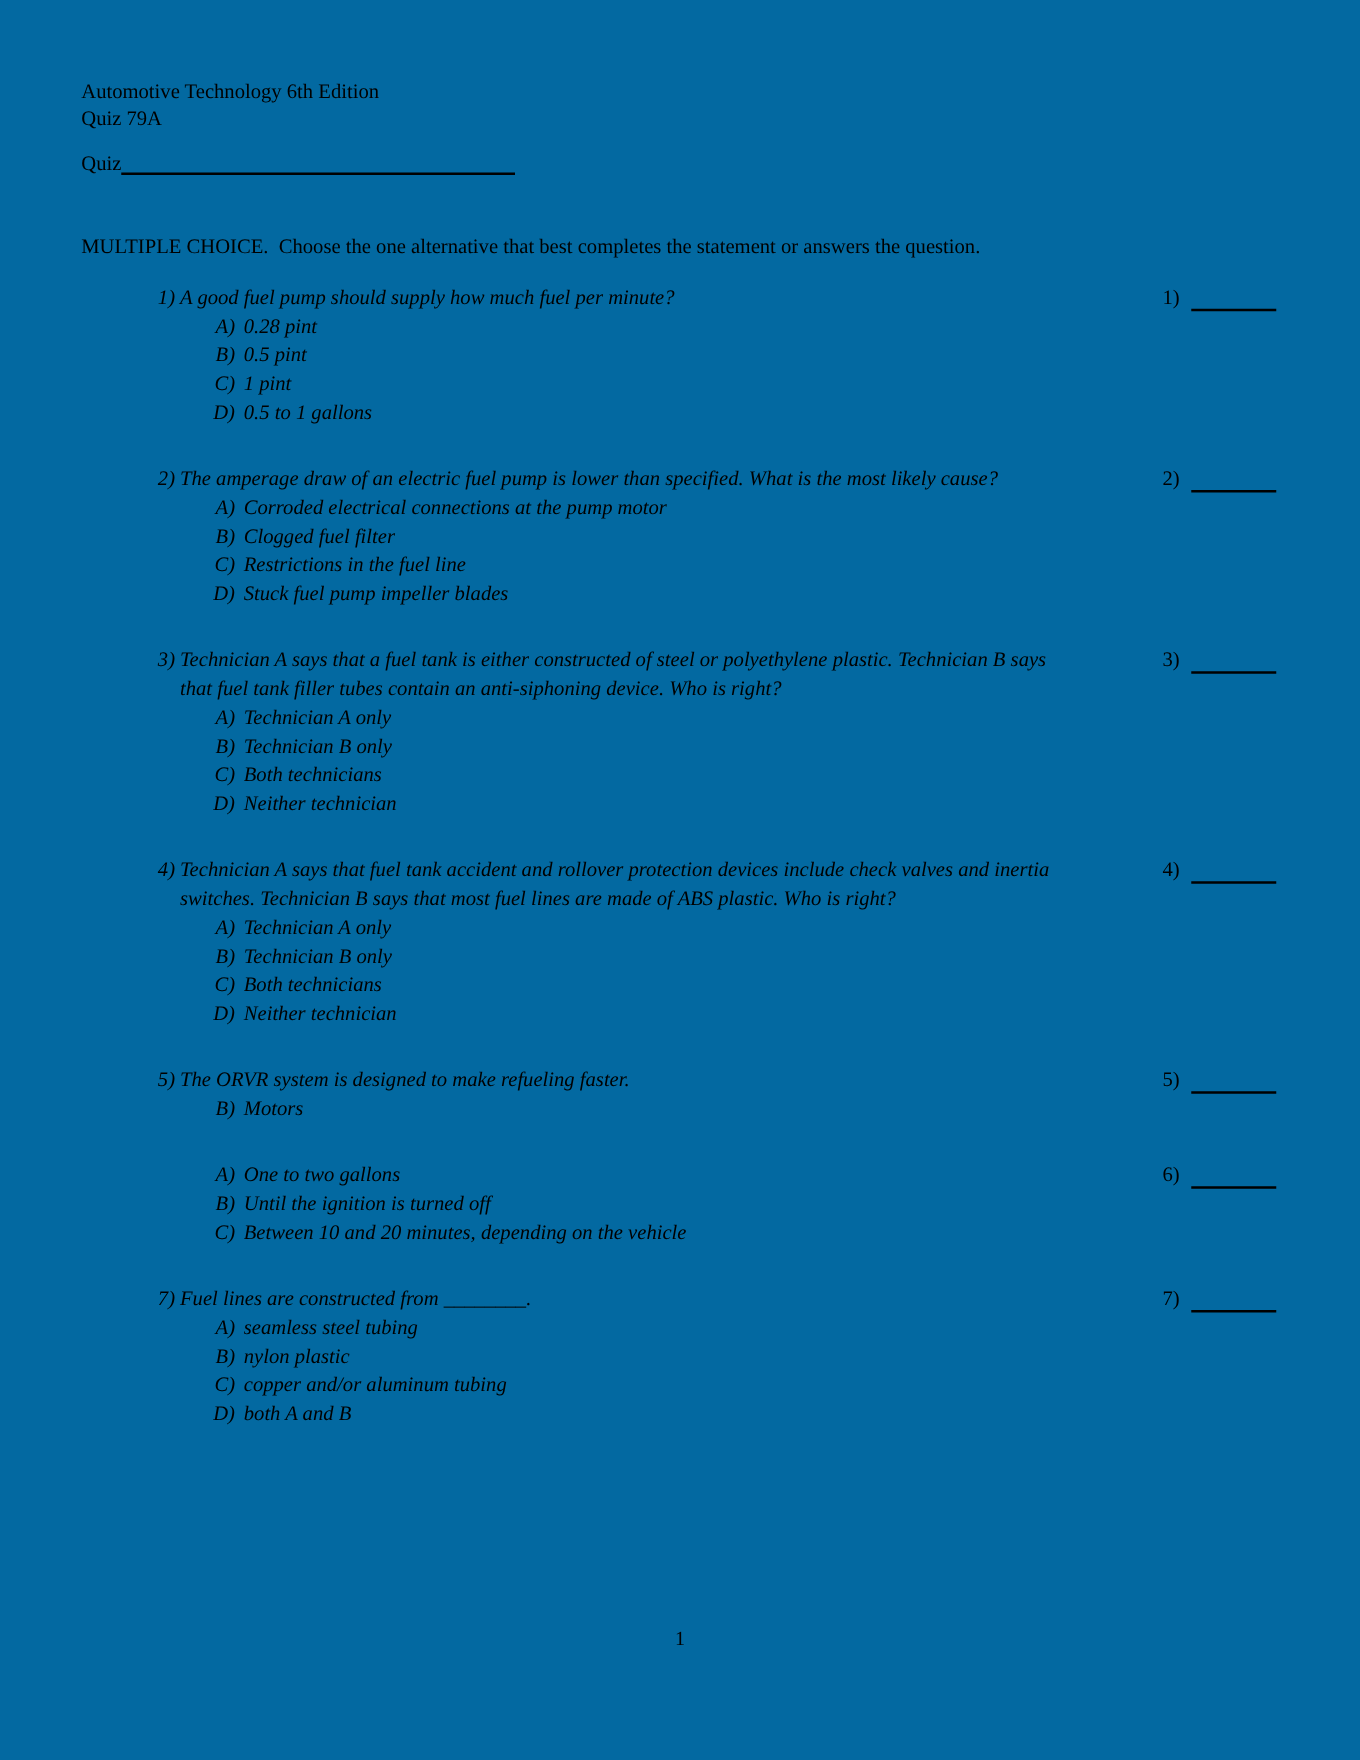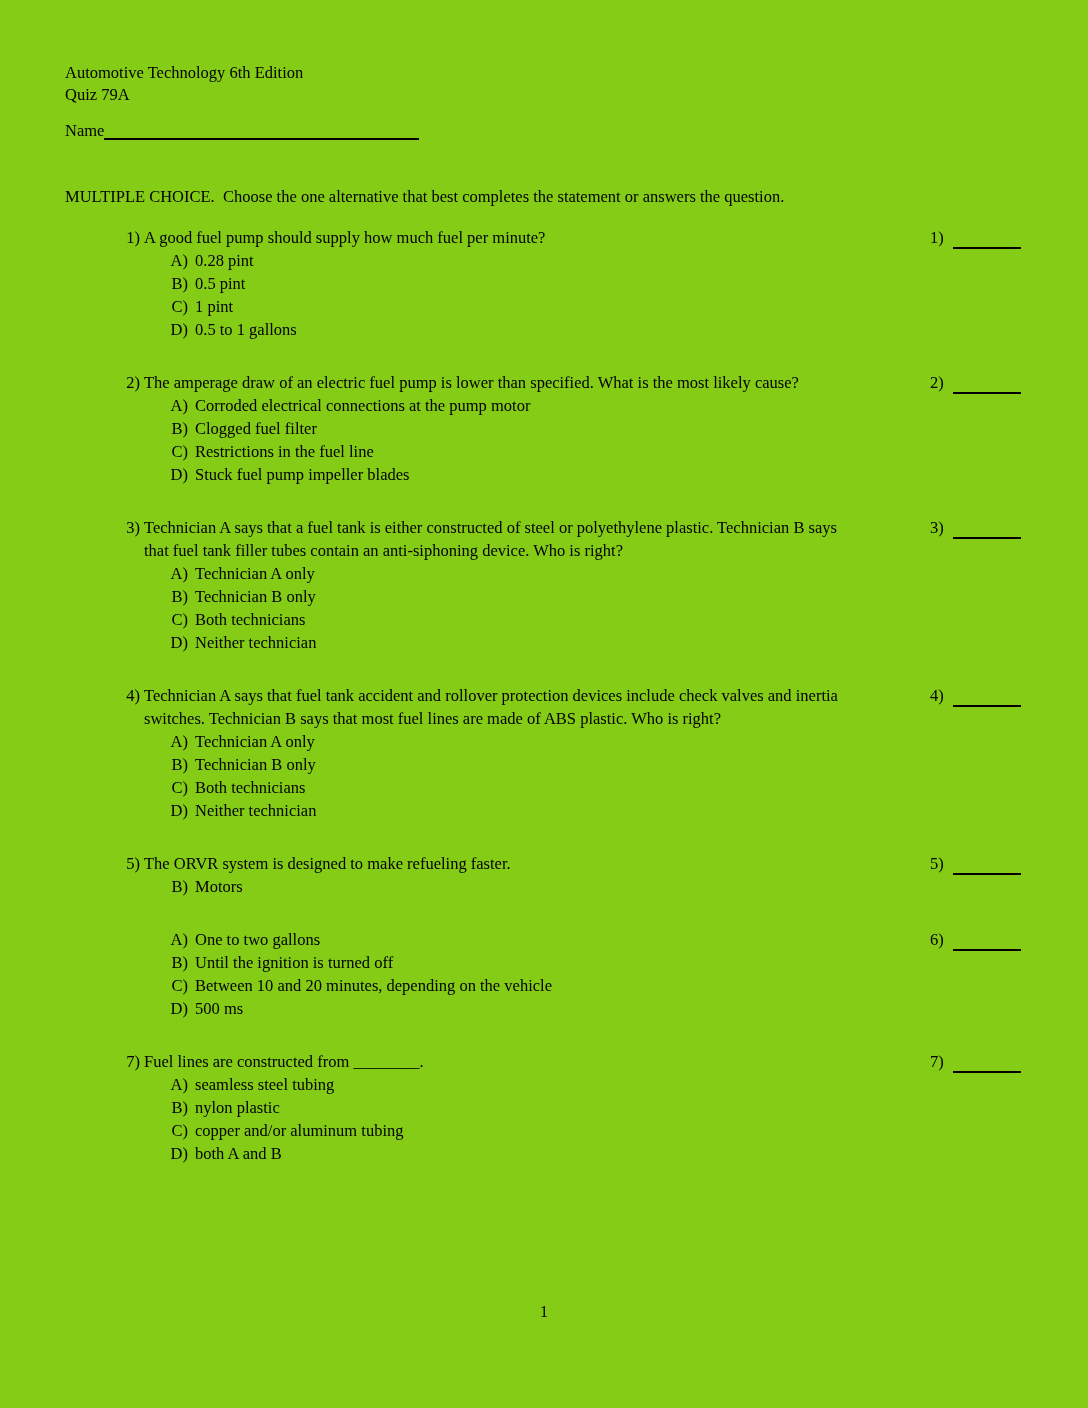--- a/index.html
+++ b/index.html
@@ -2,34 +2,34 @@
 <html><head>
 <meta charset="utf-8">
 <style>
   * { margin: 0; padding: 0; box-sizing: border-box; }
   html, body { background: #ffffff; }
   body {
     width: 1088px; height: 1408px; position: relative;
     font-family: "Liberation Serif", "DejaVu Serif", serif;
     color: #000; font-size: 16.5px;
   }
-  .page { position: absolute; inset: 0; background: #84cc16; }
+  .page { position: absolute; inset: 0; background: #0369a1; }
   .header { position: absolute; left: 65px; top: 62px; line-height: 22px; }
   .name-row { position: absolute; left: 65px; top: 121px; }
   .name-line {
     display: inline-block; width: 315px; height: 17px;
     border-bottom: 2px solid #000; vertical-align: -4px;
   }
   .instructions {
     position: absolute; left: 65px; top: 187px; width: 985px;
     font-weight: normal; white-space: pre-wrap;
   }
   .questions { position: absolute; left: 65px; top: 226px; width: 1023px; }
   .question { position: relative; margin-bottom: 30px; line-height: 23px; }
-  .q-body { width: 795px; }
+  .q-body { width: 795px; font-style: italic; }
   .q-text { padding-left: 79px; text-indent: -79px; }
   .q-num {
     display: inline-block; width: 75px; text-align: right;
     margin-right: 4px; text-indent: 0;
   }
   .option { padding-left: 130px; text-indent: -130px; }
   .opt-label {
     display: inline-block; width: 123px; text-align: right;
     margin-right: 7px; text-indent: 0;
   }
@@ -44,21 +44,21 @@
 <body>
 
 <div class="page">
 
   <div class="header">
     <div>Automotive Technology 6th Edition</div>
     <div>Quiz 79A</div>
   </div>
 
   <div class="name-row">
-    <span>Name</span><span class="name-line"></span>
+    <span>Quiz</span><span class="name-line"></span>
   </div>
 
   <div class="instructions">MULTIPLE CHOICE.  Choose the one alternative that best completes the statement or answers the question.</div>
 
   <div class="questions">
 
     <div class="question">
       <div class="q-body">
         <div class="q-text"><span class="q-num">1)</span><span>A good fuel pump should supply how much fuel per minute?</span></div>
         <div class="option"><span class="opt-label">A)</span><span>0.28 pint</span></div>
@@ -108,21 +108,20 @@
         <div class="option"><span class="opt-label">B)</span><span>Motors</span></div>
       </div>
       <div class="q-answer"><span>5)</span><span class="answer-blank"></span></div>
     </div>
 
     <div class="question">
       <div class="q-body">
         <div class="option"><span class="opt-label">A)</span><span>One to two gallons</span></div>
         <div class="option"><span class="opt-label">B)</span><span>Until the ignition is turned off</span></div>
         <div class="option"><span class="opt-label">C)</span><span>Between 10 and 20 minutes, depending on the vehicle</span></div>
-        <div class="option"><span class="opt-label">D)</span><span>500 ms</span></div>
       </div>
       <div class="q-answer"><span>6)</span><span class="answer-blank"></span></div>
     </div>
 
     <div class="question">
       <div class="q-body">
         <div class="q-text"><span class="q-num">7)</span><span>Fuel lines are constructed from ________.</span></div>
         <div class="option"><span class="opt-label">A)</span><span>seamless steel tubing</span></div>
         <div class="option"><span class="opt-label">B)</span><span>nylon plastic</span></div>
         <div class="option"><span class="opt-label">C)</span><span>copper and/or aluminum tubing</span></div>

